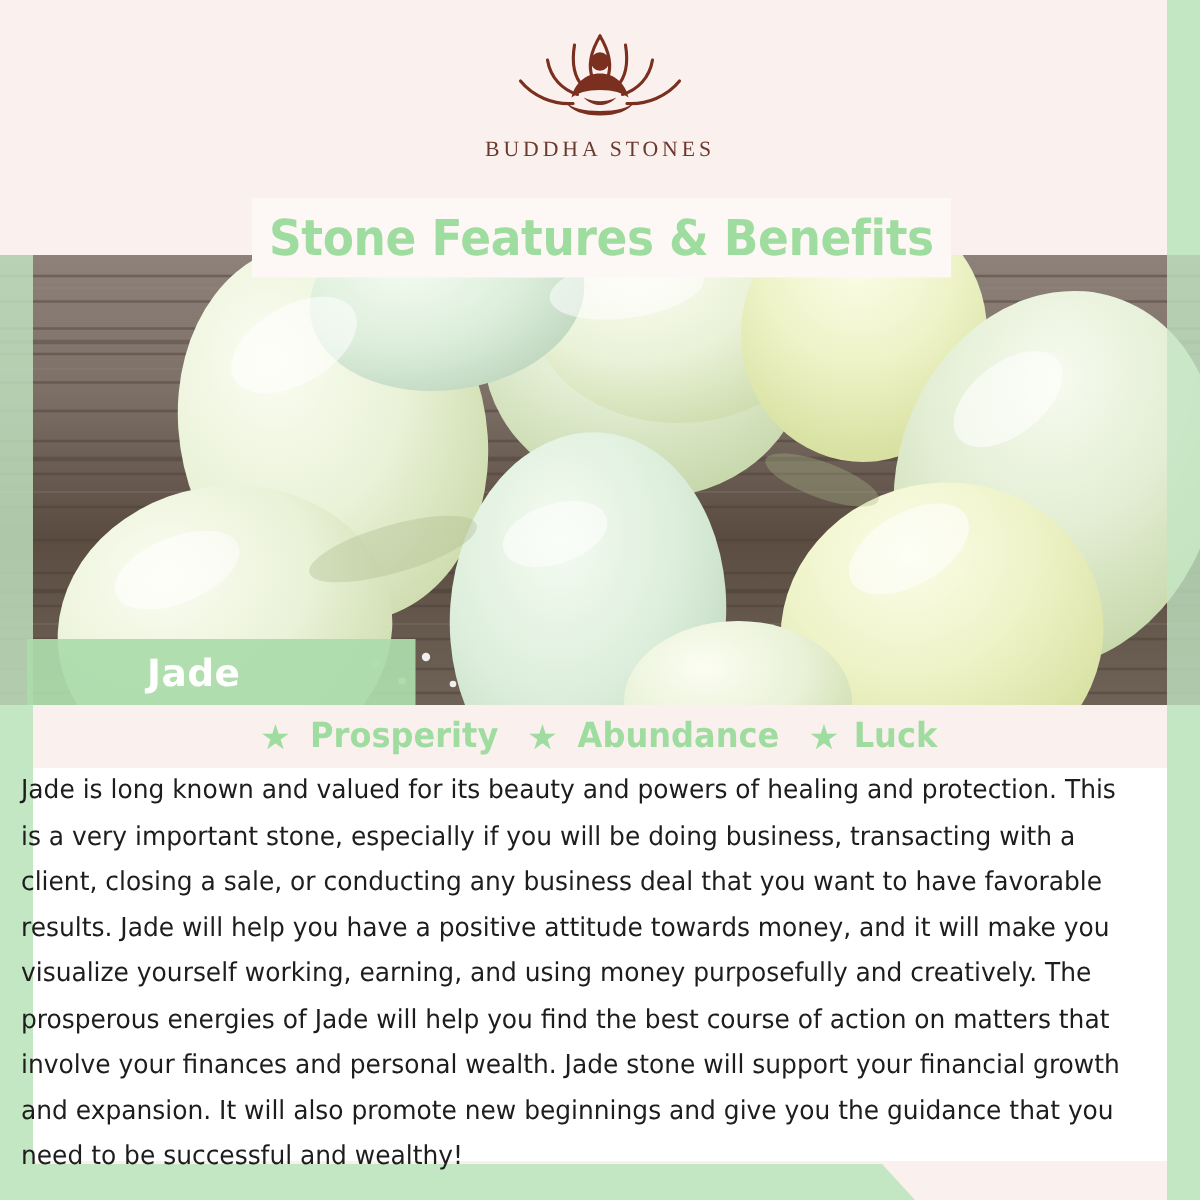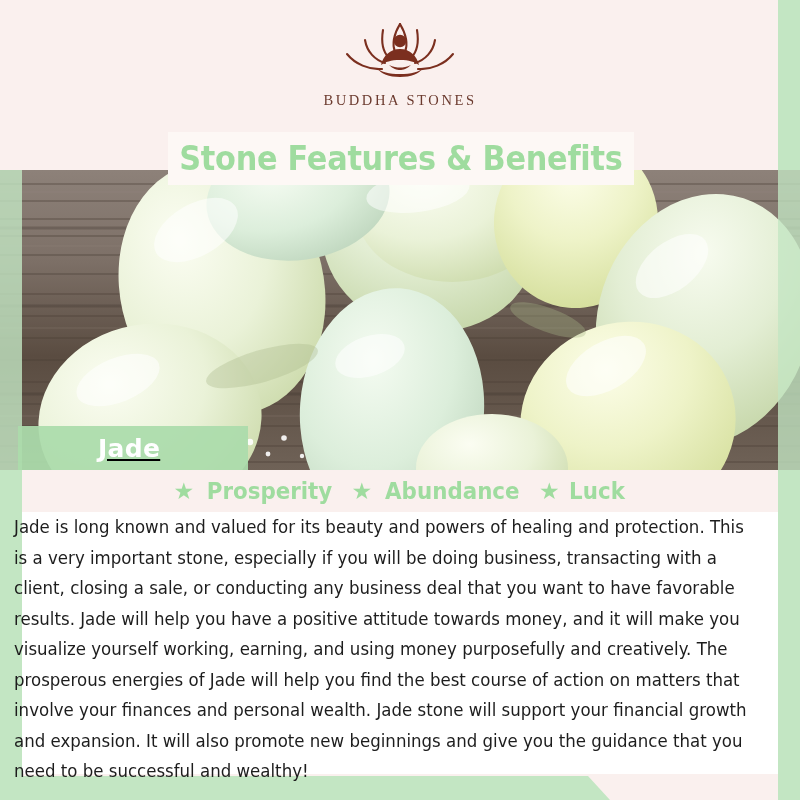--- a/index.html
+++ b/index.html
@@ -120,26 +120,25 @@
     overflow: hidden;
     z-index: 5;
     background: #6d6159;
   }
   .photo-svg { display: block; width: 800px; height: 300px; }
 
   
   .jade-label {
     position: absolute;
     top: 426px; left: 18px;
-    width: 230px; height: 44px;
+    width: 259px; height: 44px;
     background: rgba(171,219,171,0.93);
     display: flex;
     align-items: center;
     z-index: 8;
-    text-decoration: underline;
   }
   .jade-label-text {
     margin-left: 80px;
     color: #ffffff;
     font-family: "DejaVu Sans", sans-serif;
     font-weight: bold;
     font-size: 25px;
     letter-spacing: 0.3px;
   }
 

